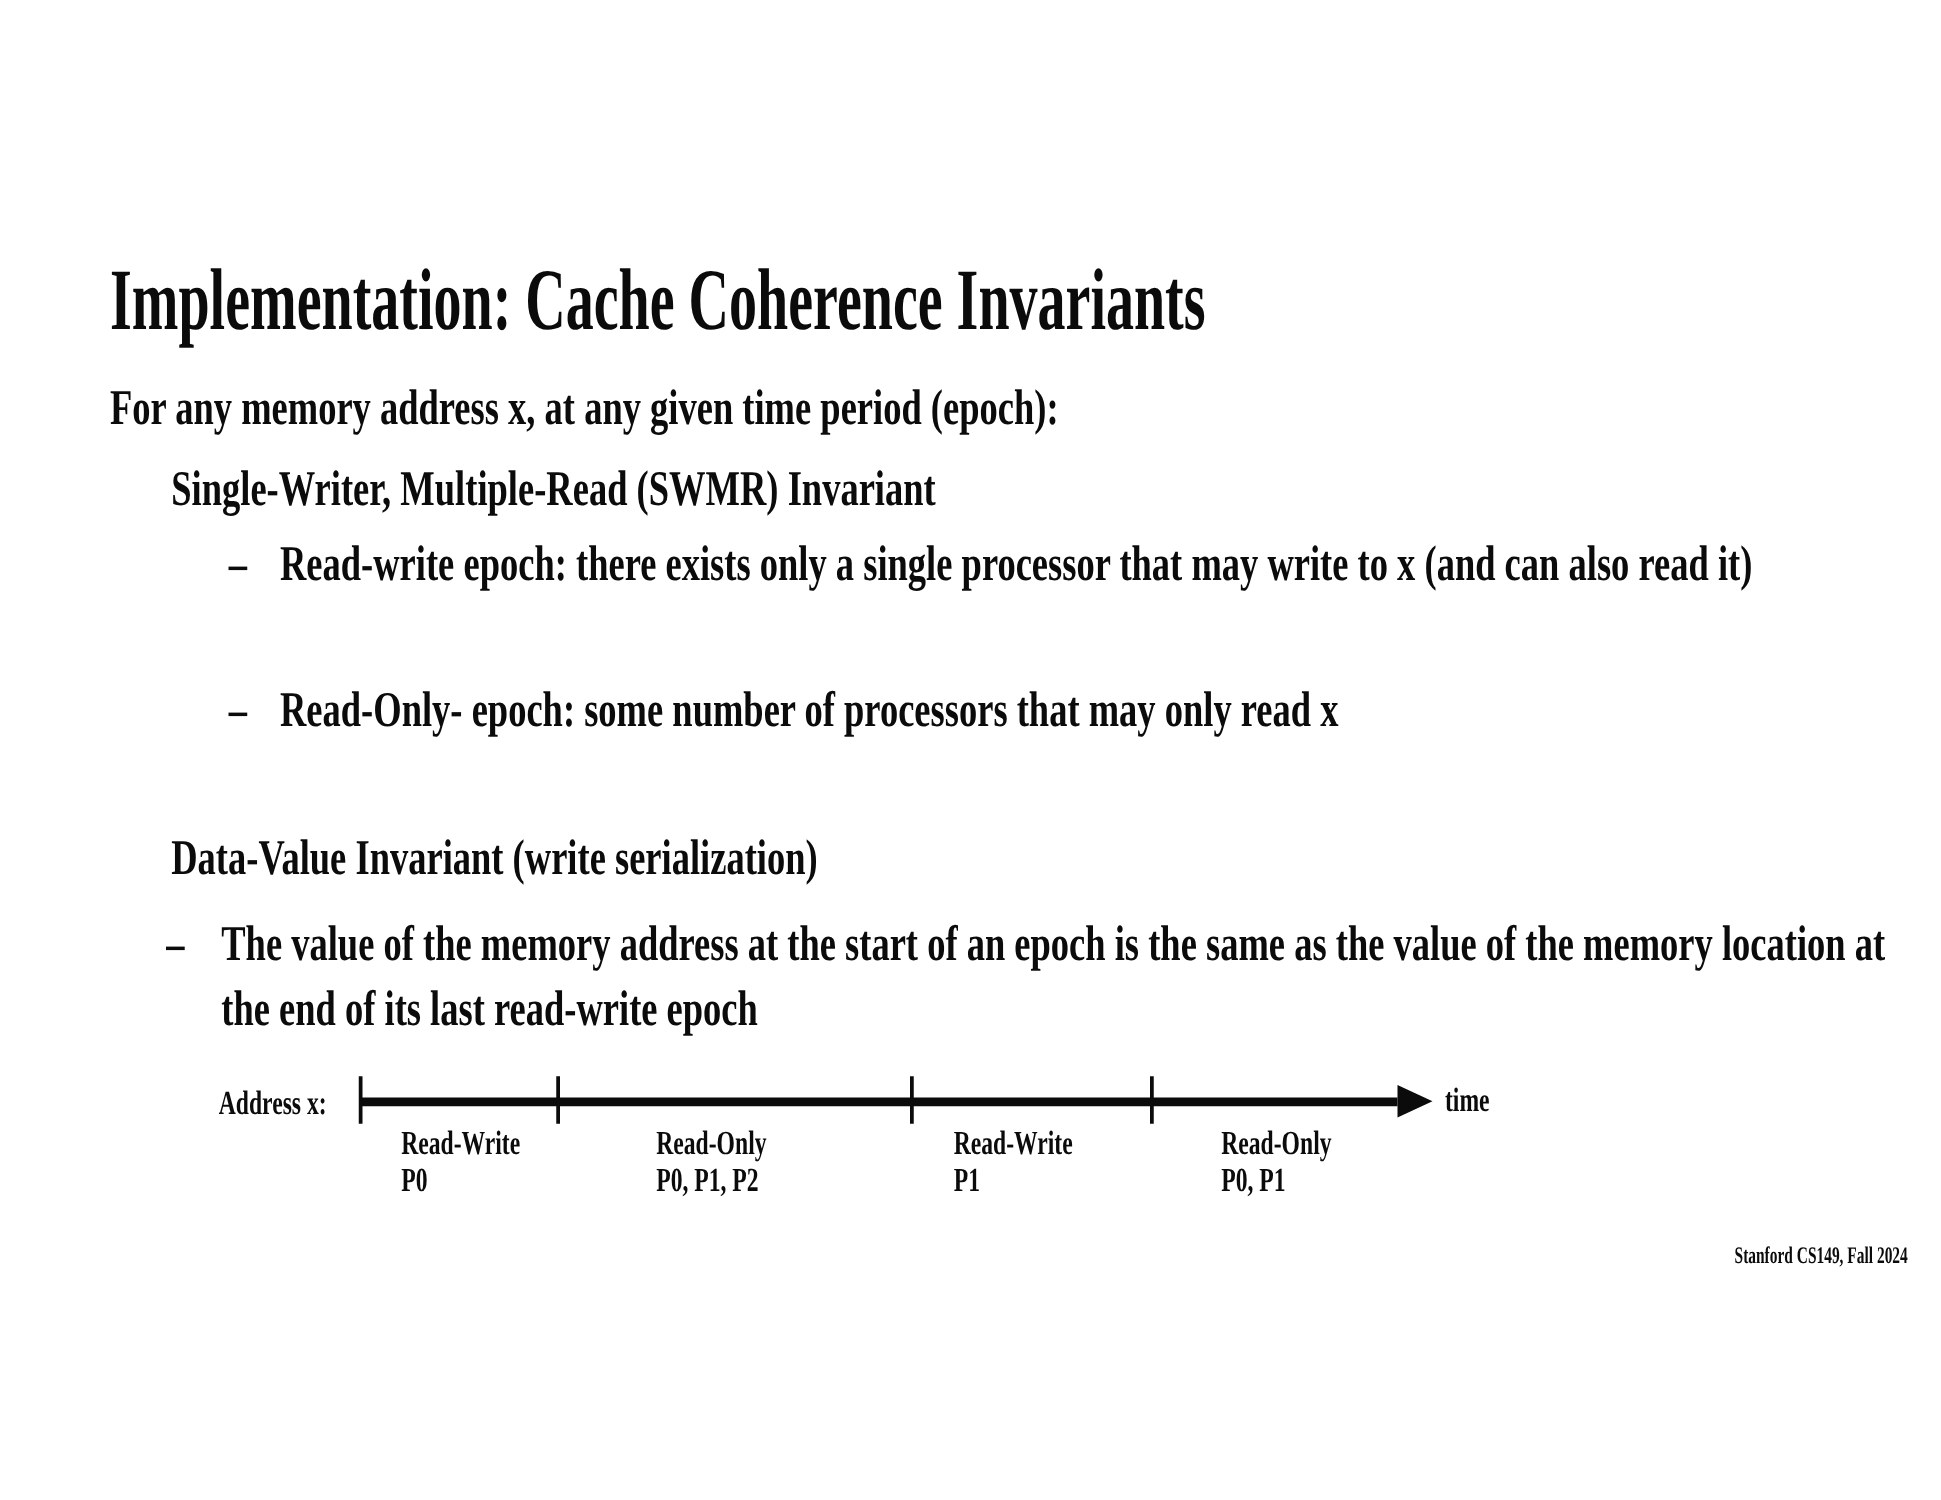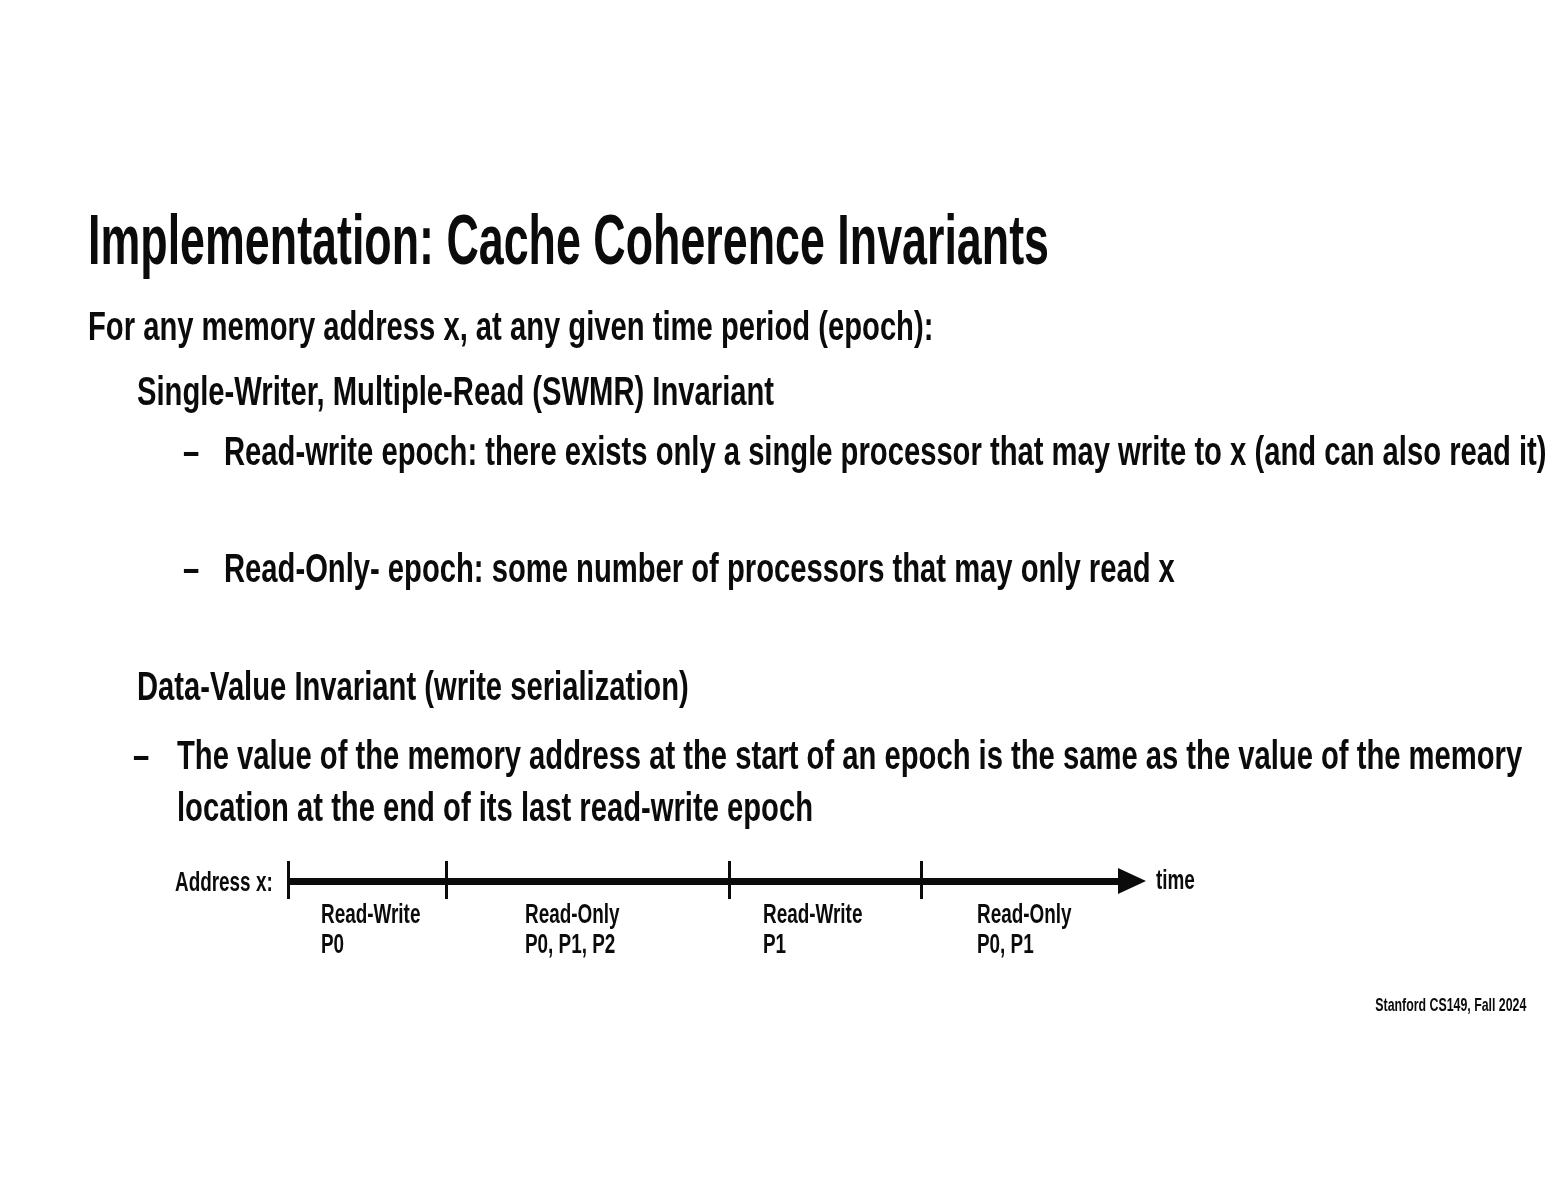--- a/index.html
+++ b/index.html
@@ -2,21 +2,21 @@
 <html><head>
 <meta charset="utf-8">
 <style>
   html,body{margin:0;padding:0;background:#ffffff;}
   body{overflow:hidden;}
   .slide{
     position:relative;
     width:1553px;height:1200px;
     background:#ffffff;
     overflow:hidden;
-    font-family:Liberation Sans, sans-serif;
+    font-family:Liberation Serif, serif;
     color:#0b0b0b;
     border-radius:27px;
   }
   .t{
     position:absolute;
     font-weight:bold;
     color:#0b0b0b;
     white-space:nowrap;
     transform-origin:0 0;
     line-height:1.3;

